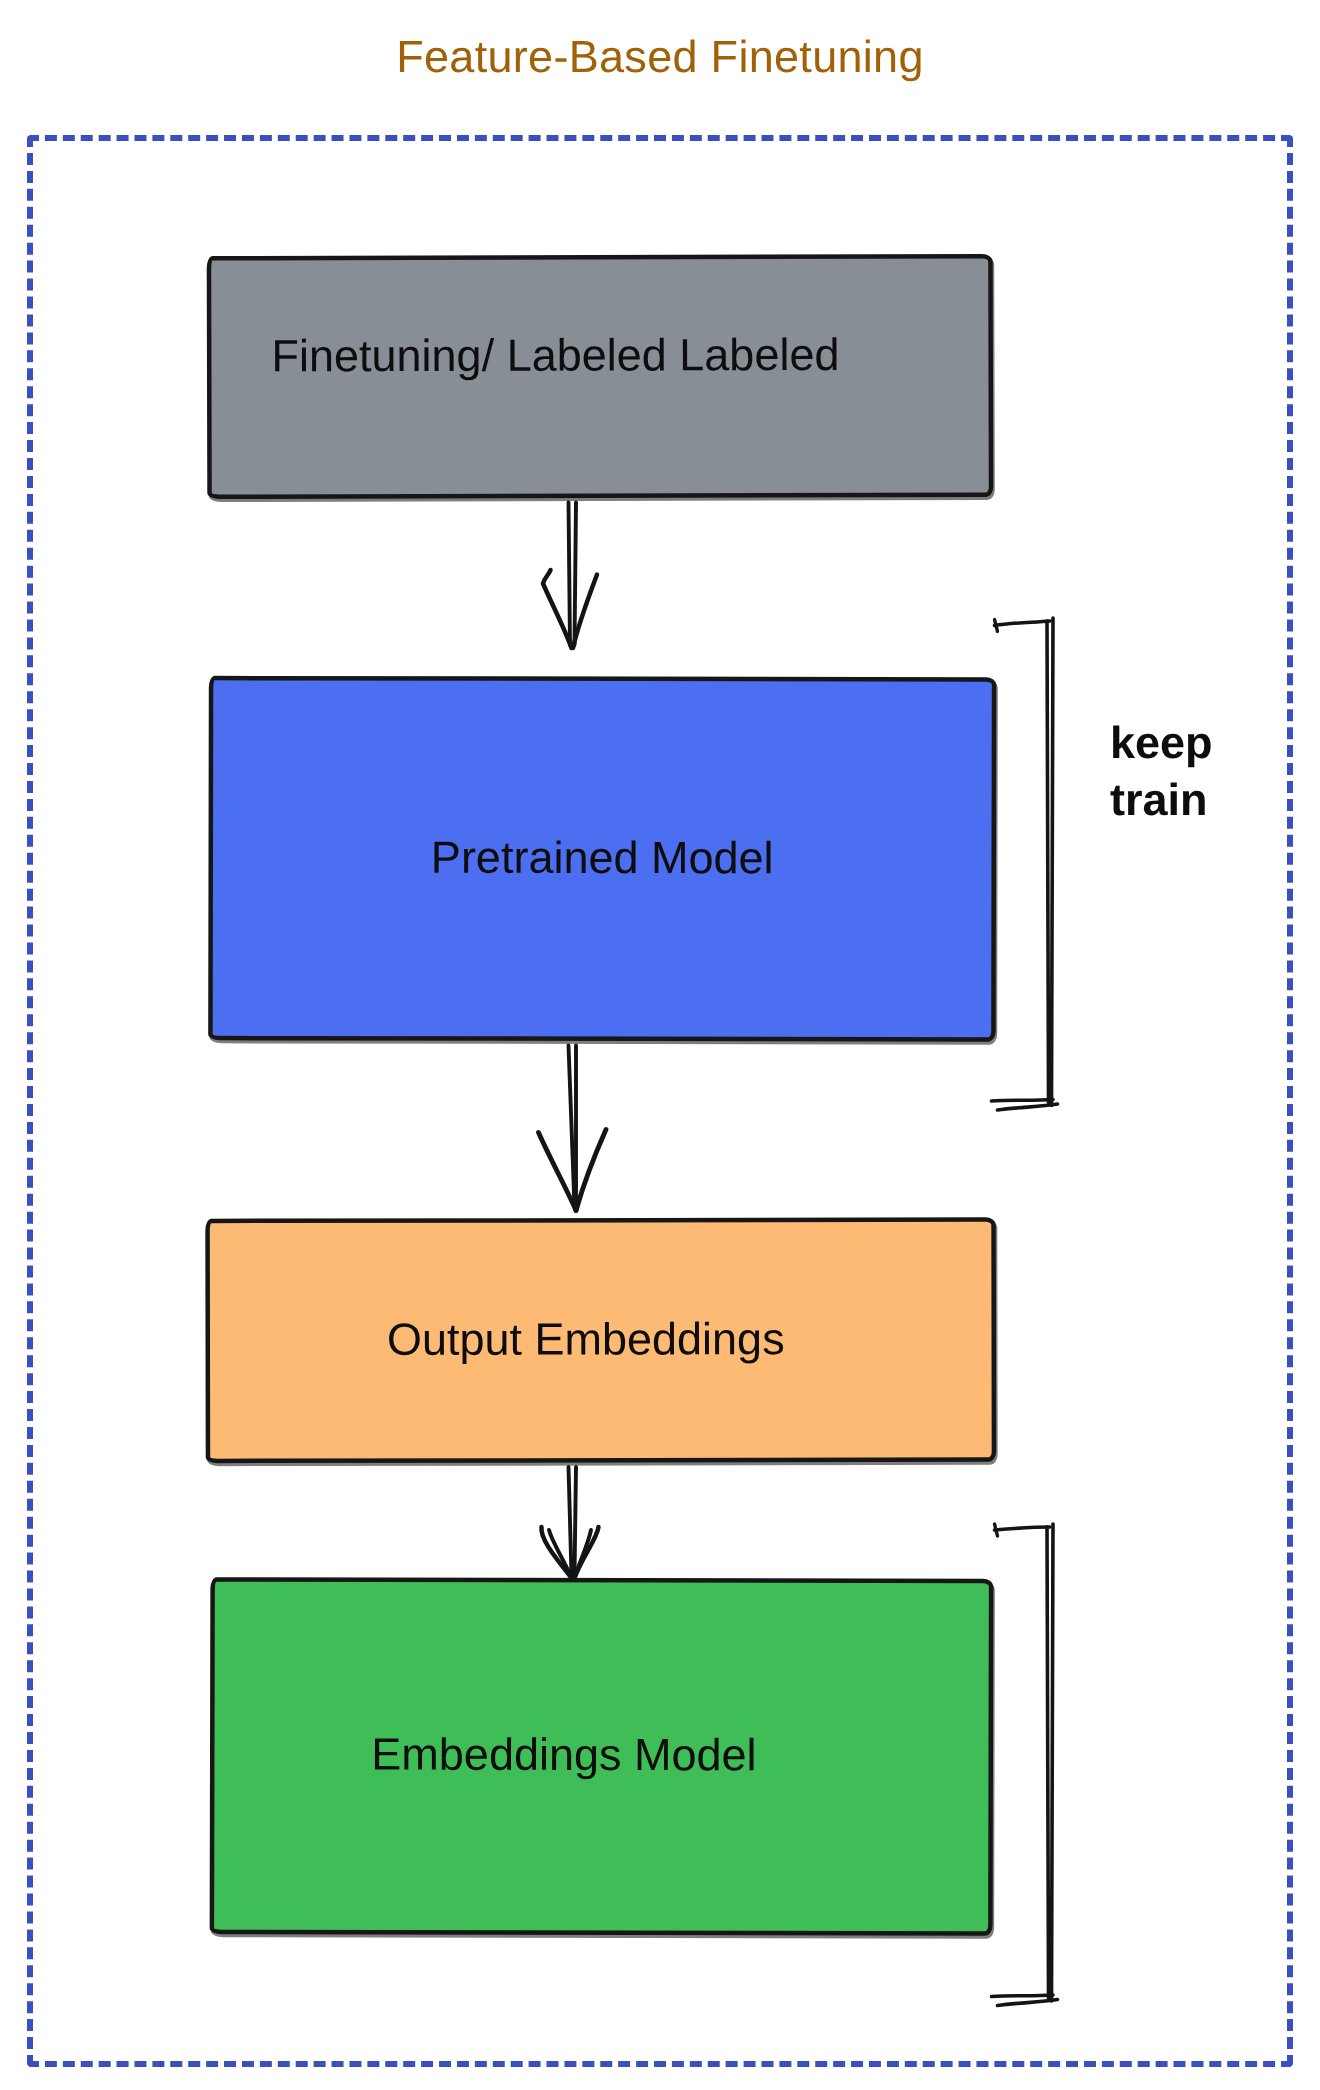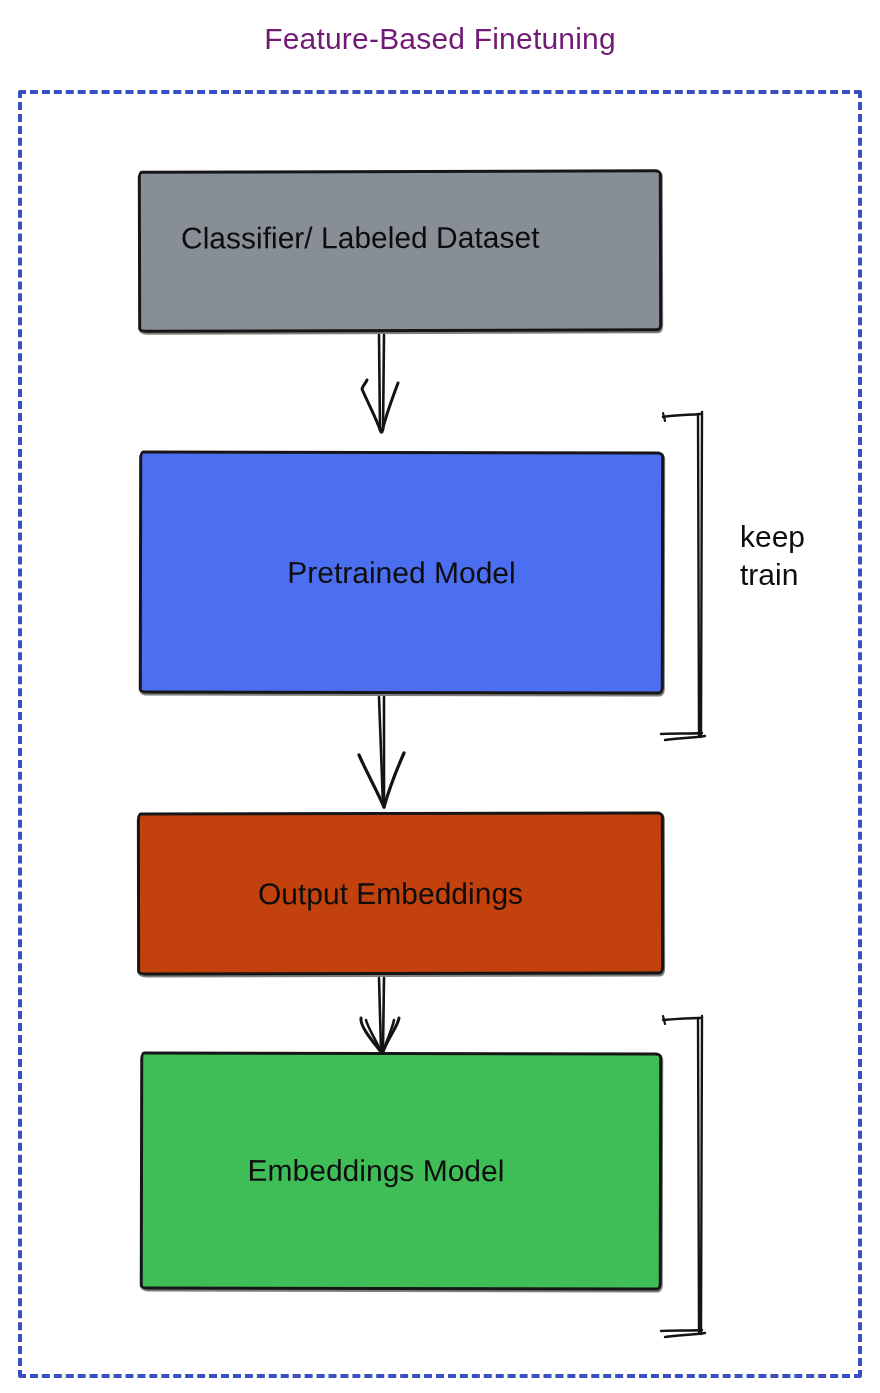--- a/index.html
+++ b/index.html
@@ -76,36 +76,36 @@
   }
   .arrow svg, .bracket svg { display: block; }
 
   .annotation {
     position: absolute;
     color: #0d0d0d;
     font-size: 30px;
     line-height: 38px;
     white-space: nowrap;
   }
-  .annotation-keep-frozen { left: 740px; top: 518px; }
+  .annotation-keep-frozen { left: 740px; top: 477px; font-weight: bold; }
   .annotation-train-update { left: 740px; top: 1092px; }
 
   path { stroke: #141414; fill: none; stroke-linecap: round; stroke-linejoin: round; }
 </style>
 </head>
 <body>
 
 <div class="canvas">
 
-  <div class="page-title" style="color: #701a75;">Feature-Based Finetuning</div>
+  <div class="page-title" style="color: #a16207;">Feature-Based Finetuning</div>
 
   <div class="frame" style="border-color: rgb(58, 79, 192);"></div>
 
   <div class="node node-dataset" style="background-color: rgb(135, 142, 150);">
-    <span>Classifier/ Labeled Dataset</span>
+    <span>Finetuning/ Labeled Labeled</span>
   </div>
 
   <div class="arrow" style="left:346px; top:333px;">
     <svg width="70" height="104" viewBox="0 0 70 104">
       <path d="M33 2 L34 97" stroke-width="2.6"></path>
       <path d="M38 2 L37 97" stroke-width="2.6"></path>
       <path d="M16 56 C17 52 20 50 21 47 M16 56 C22 70 30 85 35 99" stroke-width="3"></path>
       <path d="M52 50 C46 66 39 85 36 99" stroke-width="3"></path>
     </svg>
   </div>
@@ -132,21 +132,21 @@
 
   <div class="arrow" style="left:346px; top:695px;">
     <svg width="70" height="116" viewBox="0 0 70 116">
       <path d="M33 2 L37 110" stroke-width="2.6"></path>
       <path d="M38 2 L38 110" stroke-width="2.6"></path>
       <path d="M13 60 C21 78 32 98 38 112" stroke-width="3.2"></path>
       <path d="M58 58 C50 76 42 98 38 112" stroke-width="3.2"></path>
     </svg>
   </div>
 
-  <div class="node node-embeddings" style="background-color: #c2410c;">
+  <div class="node node-embeddings" style="background-color: #fdba74;">
     <span>Output Embeddings</span>
   </div>
 
   <div class="arrow" style="left:346px; top:976px;">
     <svg width="70" height="80" viewBox="0 0 70 80">
       <path d="M33 2 L35 74" stroke-width="2.6"></path>
       <path d="M38 2 L37 74" stroke-width="2.6"></path>
       <path d="M15 42 C14 50 24 62 35 76" stroke-width="3"></path>
       <path d="M20 44 C22 52 30 64 35 76" stroke-width="2.6"></path>
       <path d="M53 42 C52 50 42 62 37 76" stroke-width="3"></path>

